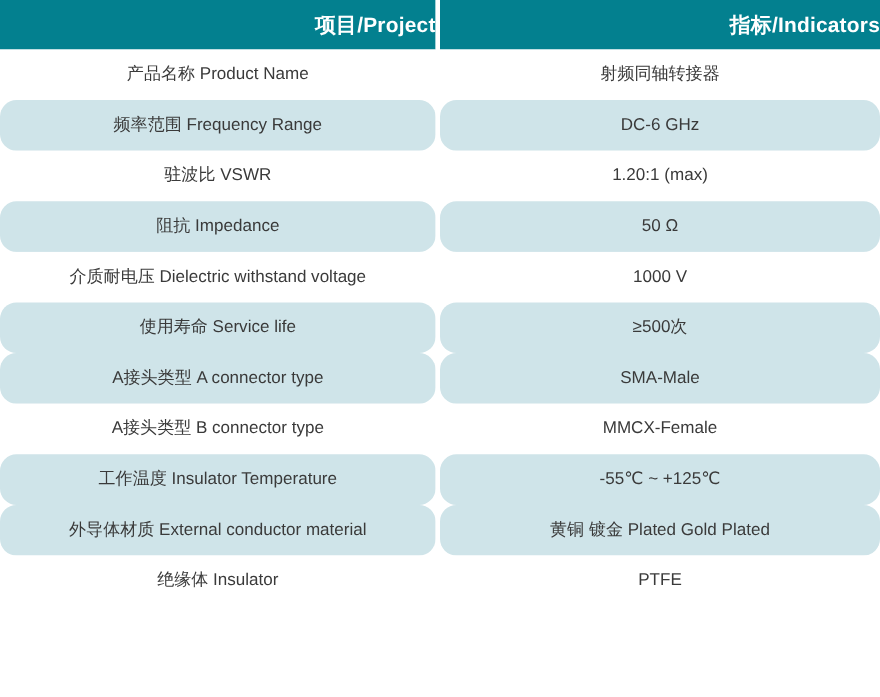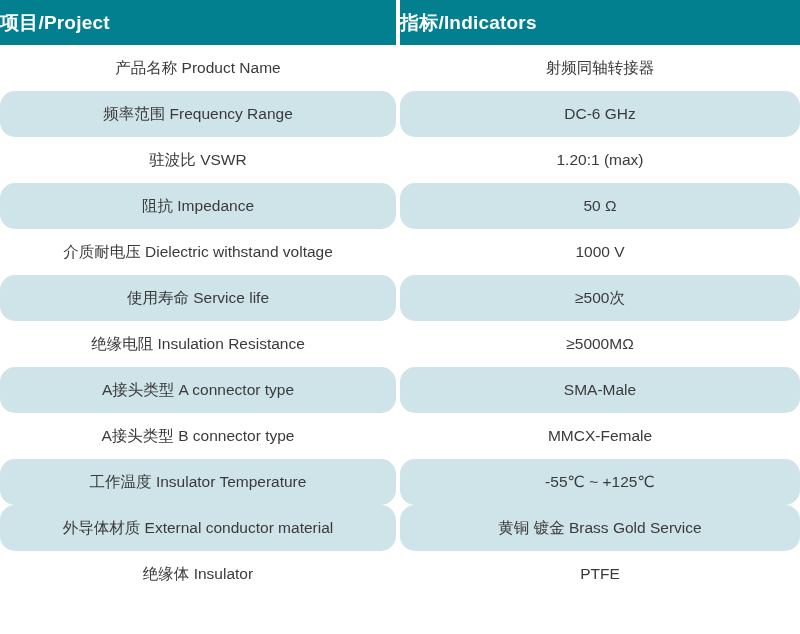--- a/index.html
+++ b/index.html
@@ -20,21 +20,21 @@
   }
   .spec-table col.col-project { width: 396px; }
   .spec-table col.col-gap     { width: 4px; }
   .spec-table col.col-ind     { width: 400px; }
 
   thead tr.header-row th {
     background: #03808f;
     color: #ffffff;
     font-size: 19px;
     font-weight: bold;
-    text-align: left;
+    text-align: right;
     height: 45px;
     padding: 0;
     letter-spacing: 0.2px;
   }
   thead tr.header-row th.header-gap {
     background: #ffffff;
     padding: 0;
   }
 
   tbody td {
@@ -92,44 +92,39 @@
       <tr class="row-odd">
         <td class="cell">介质耐电压 Dielectric withstand voltage</td>
         <td class="cell-gap"></td>
         <td class="cell">1000 V</td>
       </tr>
       <tr class="row-even">
         <td class="cell">使用寿命 Service life</td>
         <td class="cell-gap"></td>
         <td class="cell">≥500次</td>
       </tr>
-      <tr class="row-odd">
-        <td class="cell">绝缘电阻 Insulation Resistance</td>
-        <td class="cell-gap"></td>
-        <td class="cell">≥5000MΩ</td>
-      </tr>
       <tr class="row-even">
         <td class="cell">A接头类型 A connector type</td>
         <td class="cell-gap"></td>
         <td class="cell">SMA-Male</td>
       </tr>
       <tr class="row-odd">
         <td class="cell">A接头类型 B connector type</td>
         <td class="cell-gap"></td>
         <td class="cell">MMCX-Female</td>
       </tr>
       <tr class="row-even">
         <td class="cell">工作温度 Insulator Temperature</td>
         <td class="cell-gap"></td>
         <td class="cell">-55℃ ~ +125℃</td>
       </tr>
       <tr class="row-even">
         <td class="cell">外导体材质 External conductor material</td>
         <td class="cell-gap"></td>
-        <td class="cell">黄铜 镀金 Brass Gold Service</td>
+        <td class="cell">黄铜 镀金 Plated Gold Plated</td>
       </tr>
       <tr class="row-odd">
         <td class="cell">绝缘体 Insulator</td>
         <td class="cell-gap"></td>
         <td class="cell">PTFE</td>
       </tr>
     </tbody>
 </table>
 
 </body></html>

